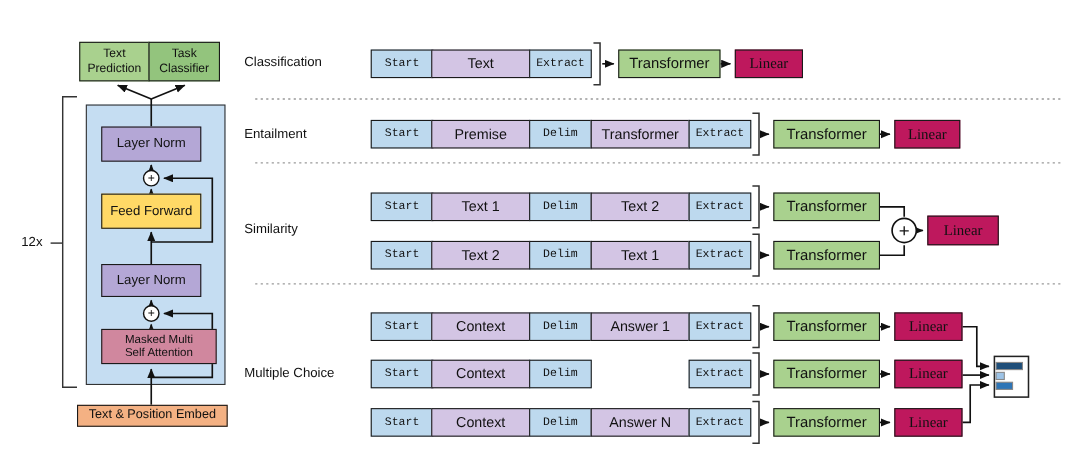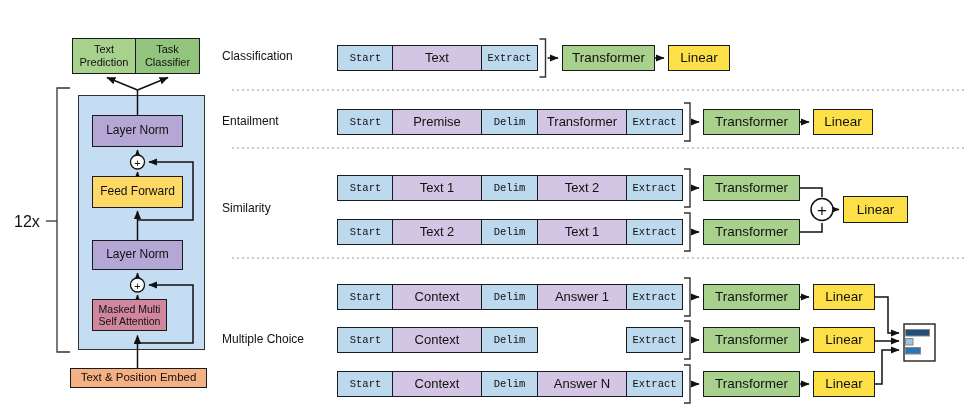--- a/index.html
+++ b/index.html
@@ -9,21 +9,21 @@
   .box{position:absolute;box-sizing:border-box;border:1.4px solid #1a1a1a;
        display:flex;align-items:center;justify-content:center;text-align:center;
        line-height:1.15;z-index:3;}
   .two-line{flex-direction:column;}
   .container-blue{position:absolute;box-sizing:border-box;border:1.6px solid #333;
        background:#c5ddf2;z-index:1;}
   svg.overlay{position:absolute;left:0;top:0;z-index:2;pointer-events:none;}
   .tok-s{font-size:10.5px;background:#bdd9ee;font-family:Liberation Mono, monospace;}
   .tok-m{font-size:13px;background:#d3c5e4;}
   .transformer{background:#a9d18e;font-size:13.5px;}
-  .linear{background:#fde047;font-size:13.5px;}
+  .linear{background:#be185d;font-size:13.5px;font-family:Liberation Serif, serif;}
   .task-label{position:absolute;width:112px;font-size:12px;z-index:3;}
   .svg-plus{font-family:"Liberation Sans", sans-serif;fill:#111;}
 </style>
 </head>
 <body>
 
 <div class="canvas">
 
   <div class="container-blue" style="left:78px;top:95px;width:127px;height:255px;"></div>
 
@@ -112,26 +112,26 @@
 
   <div class="box two-line" style="left:72px;top:38px;width:64px;height:36px;background:#a9d18e;font-size:11px;">
     <span>Text</span>
     <span>Prediction</span>
   </div>
   <div class="box two-line" style="left:135px;top:38px;width:65px;height:36px;background:#93c47d;font-size:11px;">
     <span>Task</span>
     <span>Classifier</span>
   </div>
 
-  <div class="abs" style="left:14px;top:213px;width:30px;font-size:16px;text-align:left;z-index:3;">12x</div>
+  <div class="abs" style="left:14px;top:213px;width:30px;font-size:12px;text-align:center;z-index:3;">12x</div>
 
   <div class="box" style="left:92px;top:115px;width:91px;height:32px;background:#b4a7d6;font-size:12px;">Layer Norm</div>
   <div class="box" style="left:92px;top:176px;width:91px;height:32px;background:#ffd966;font-size:12px;">Feed Forward</div>
   <div class="box" style="left:92px;top:240px;width:91px;height:30px;background:#b4a7d6;font-size:12px;">Layer Norm</div>
-  <div class="box two-line" style="left:92px;top:299px;width:75px;height:32px;background:#d0879e;font-size:10.5px;">
+  <div class="box two-line" style="left:92px;top:299px;width:105px;height:32px;background:#d0879e;font-size:10.5px;">
     <span>Masked Multi</span>
     <span>Self Attention</span>
   </div>
   <div class="box" style="left:70px;top:368px;width:137px;height:20px;background:#f4b183;font-size:11.5px;">Text &amp; Position Embed</div>
 
   <div class="task-label" style="left:222px;top:49px;">Classification</div>
   <div class="task-label" style="left:222px;top:114px;">Entailment</div>
   <div class="task-label" style="left:222px;top:201px;">Similarity</div>
   <div class="task-label" style="left:222px;top:332px;">Multiple Choice</div>
 

